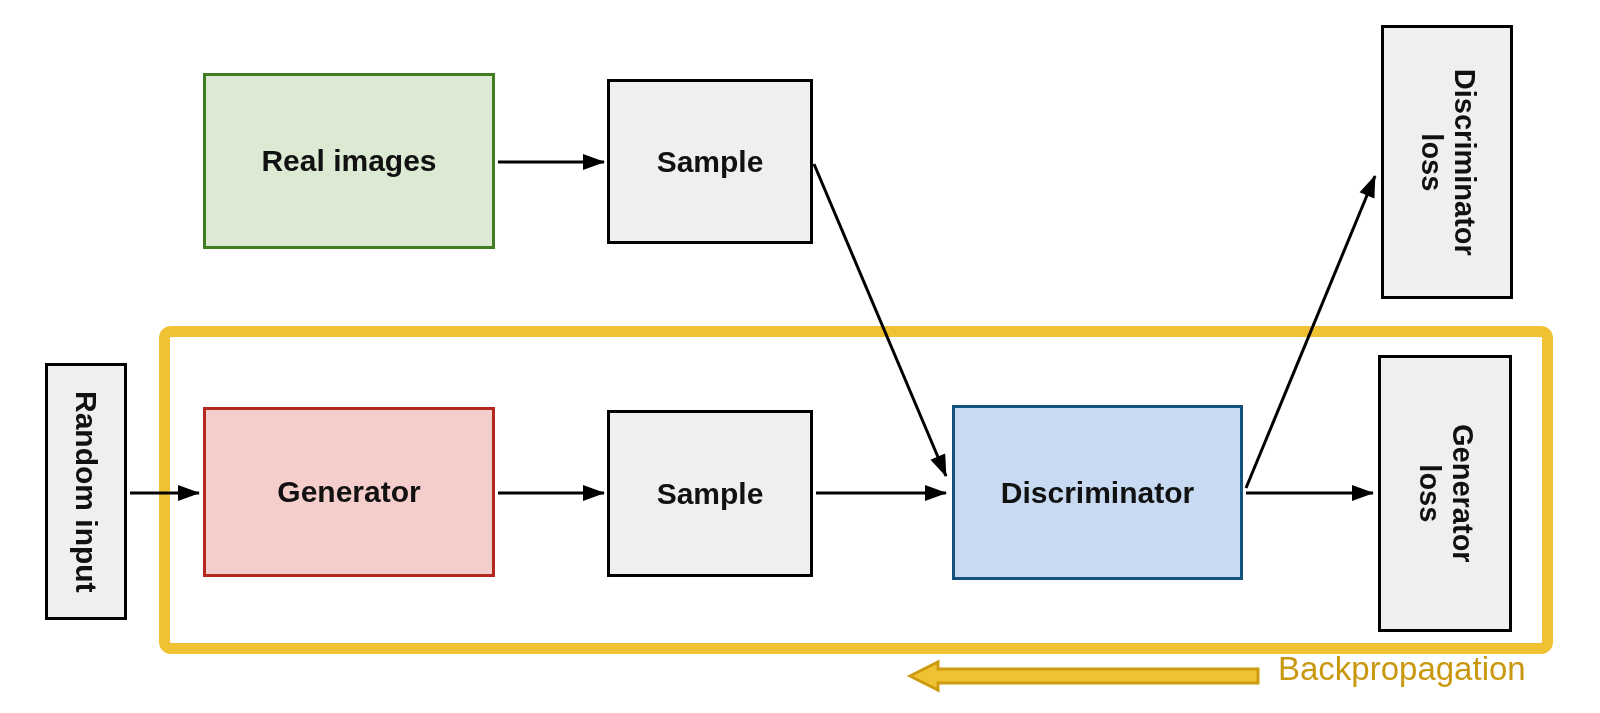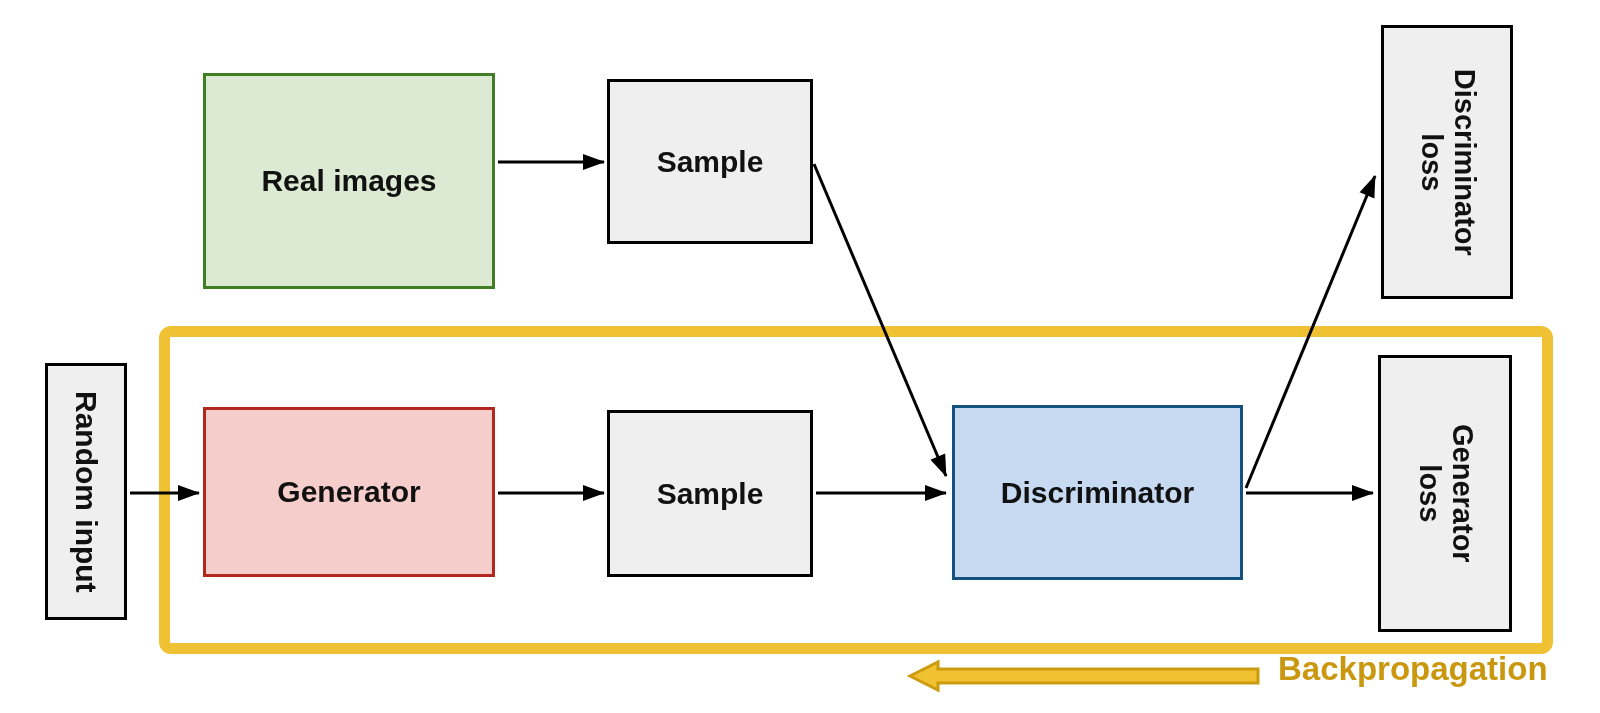--- a/index.html
+++ b/index.html
@@ -42,33 +42,33 @@
     transform: rotate(90deg);
     white-space: nowrap;
     line-height: 1.12;
   }
   .node .vblock {
     transform: rotate(90deg);
     white-space: nowrap;
     line-height: 1.15;
     font-size: 29px;
   }
-  .n-real   { left: 203px; top: 73px;  width: 292px; height: 216px; }
+  .n-real   { left: 203px; top: 73px;  width: 292px; height: 176px; }
   .n-samp1  { left: 607px; top: 79px;  width: 206px; height: 165px; }
   .n-rand   { left: 45px;  top: 363px; width: 82px;  height: 257px; }
   .n-gen    { left: 203px; top: 407px; width: 292px; height: 170px; }
   .n-samp2  { left: 607px; top: 410px; width: 206px; height: 167px; }
   .n-disc   { left: 952px; top: 405px; width: 291px; height: 175px; }
   .n-dloss  { left: 1381px; top: 25px;  width: 132px; height: 274px; }
   .n-gloss  { left: 1378px; top: 355px; width: 134px; height: 277px; }
   .backprop-label {
     position: absolute;
     left: 1278px; top: 650px;
     font-size: 33px;
-    font-weight: 700;
+    font-weight: 400;
     color: #c9980f;
     white-space: nowrap;
     z-index: 3;
   }
 </style>
 </head>
 <body>
 
 <div class="canvas">
 

